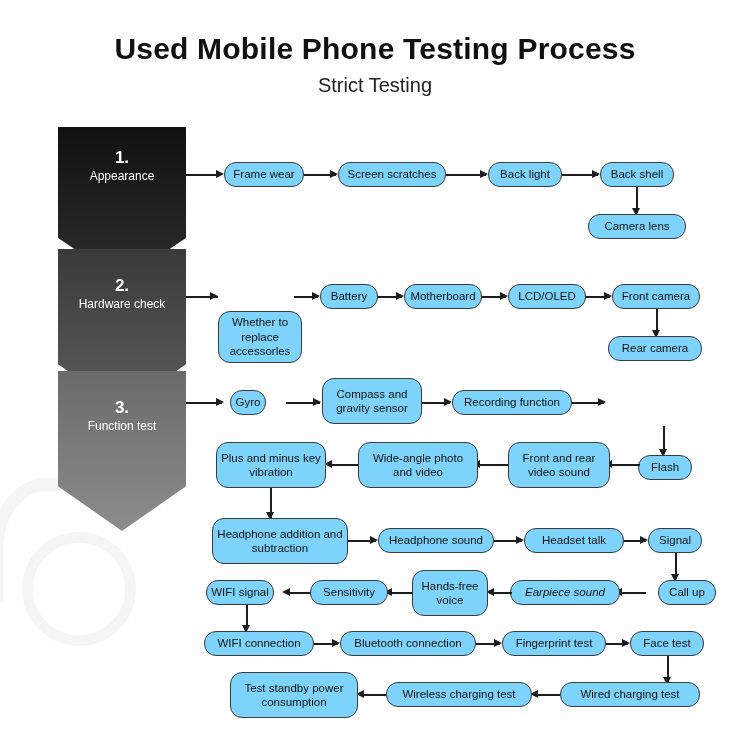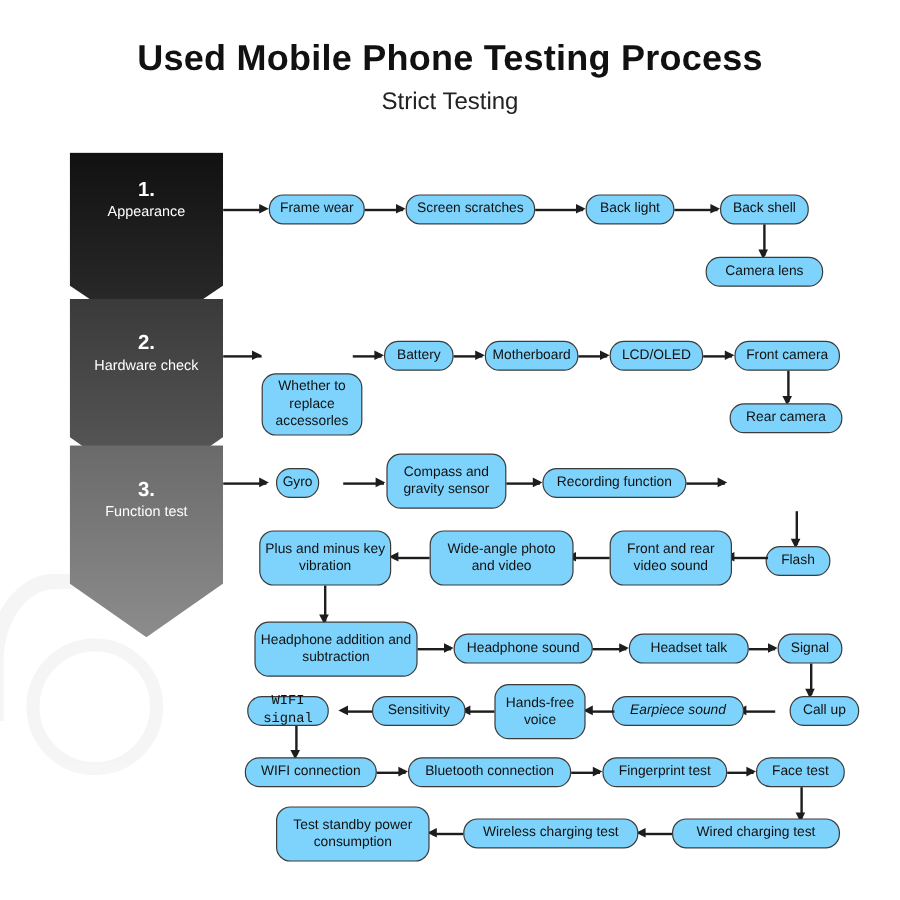--- a/index.html
+++ b/index.html
@@ -272,21 +272,21 @@
   <div class="conn h" style="left:490px; top:592px; width:22px;"></div>
   <div class="arrow left" style="left:486px; top:588px;"></div>
   <div class="node" style="left:412px; top:570px; width:76px; height:46px;">Hands-free voice</div>
 
   <div class="conn h" style="left:388px; top:592px; width:24px;"></div>
   <div class="arrow left" style="left:384px; top:588px;"></div>
   <div class="node" style="left:310px; top:580px; width:78px; height:25px;">Sensitivity</div>
 
   <div class="conn h" style="left:286px; top:592px; width:24px;"></div>
   <div class="arrow left" style="left:282px; top:588px;"></div>
-  <div class="node" style="left:206px; top:580px; width:68px; height:25px;font-family:Liberation Mono, monospace;">WIFI signal</div>
+  <div class="node" style="left:206px; top:580px; width:68px; height:25px;">WIFI signal</div>
 
   <div class="conn v" style="left:246px; top:605px; height:24px;"></div>
   <div class="arrow down" style="left:242px; top:625px;"></div>
   <div class="node" style="left:204px; top:631px; width:110px; height:25px;">WIFI connection</div>
 
   <div class="conn h" style="left:314px; top:643px; width:24px;"></div>
   <div class="arrow right" style="left:332px; top:639px;"></div>
   <div class="node" style="left:340px; top:631px; width:136px; height:25px;">Bluetooth  connection</div>
 
   <div class="conn h" style="left:476px; top:643px; width:24px;"></div>

